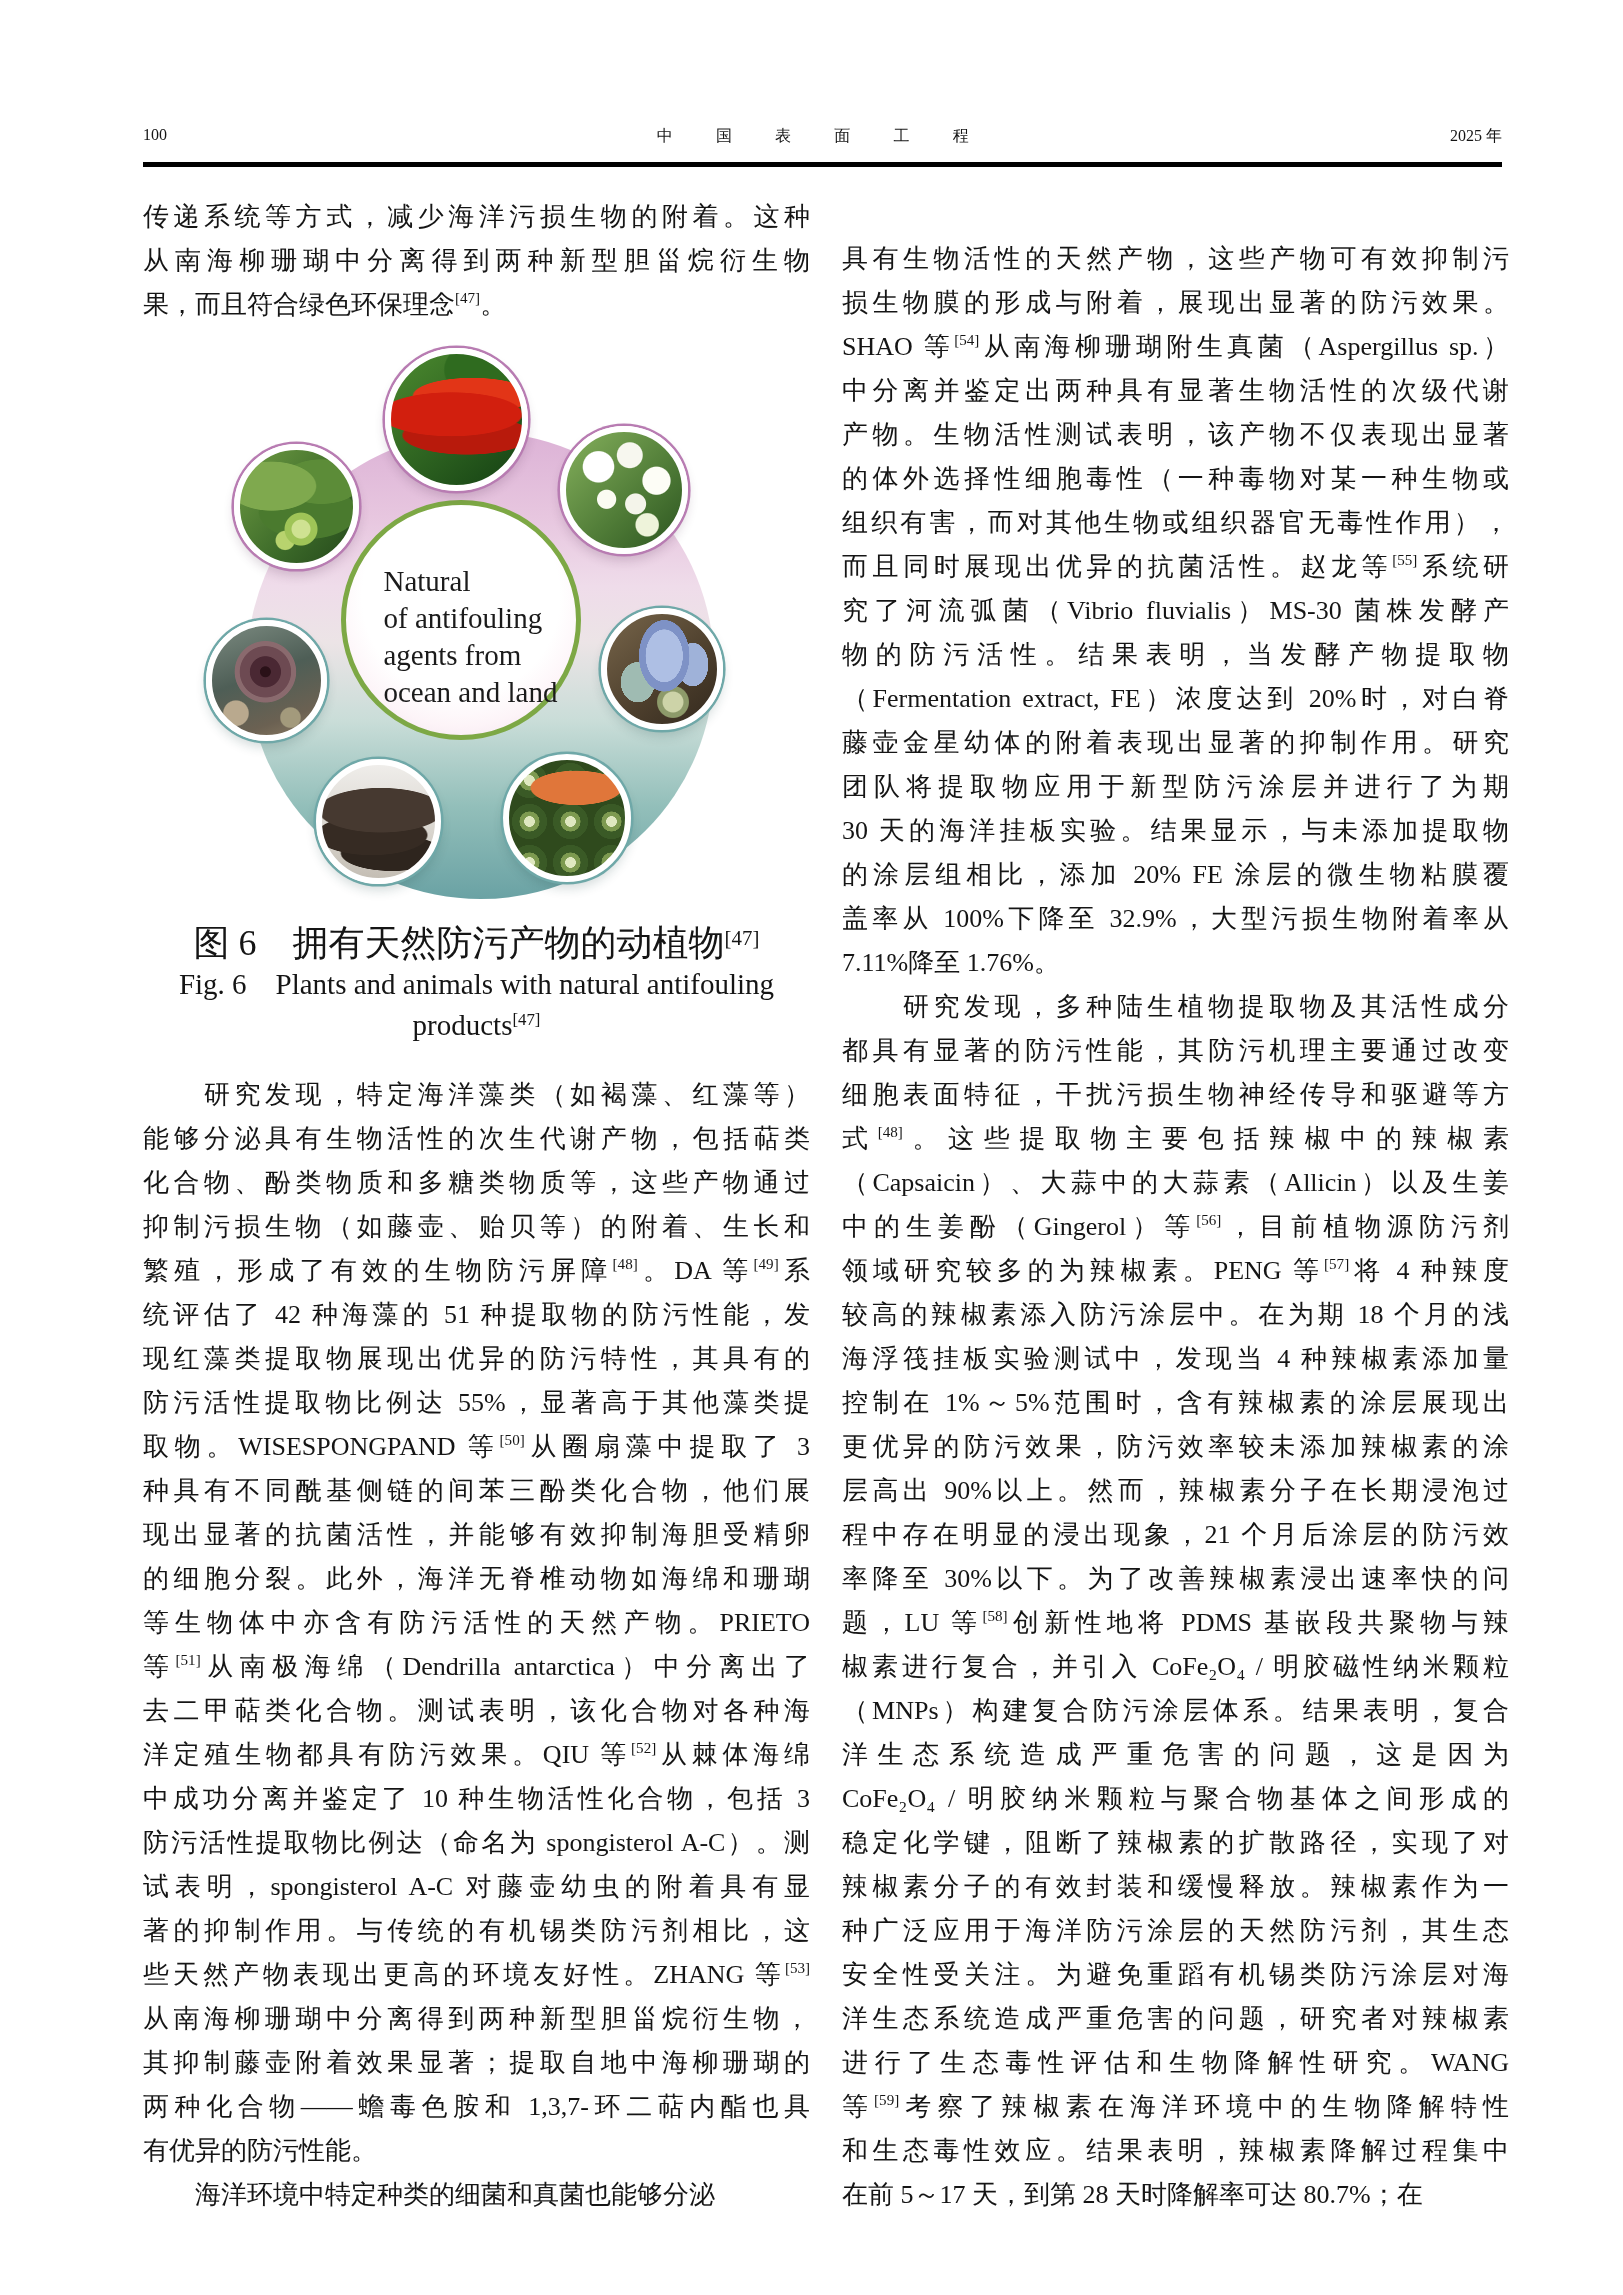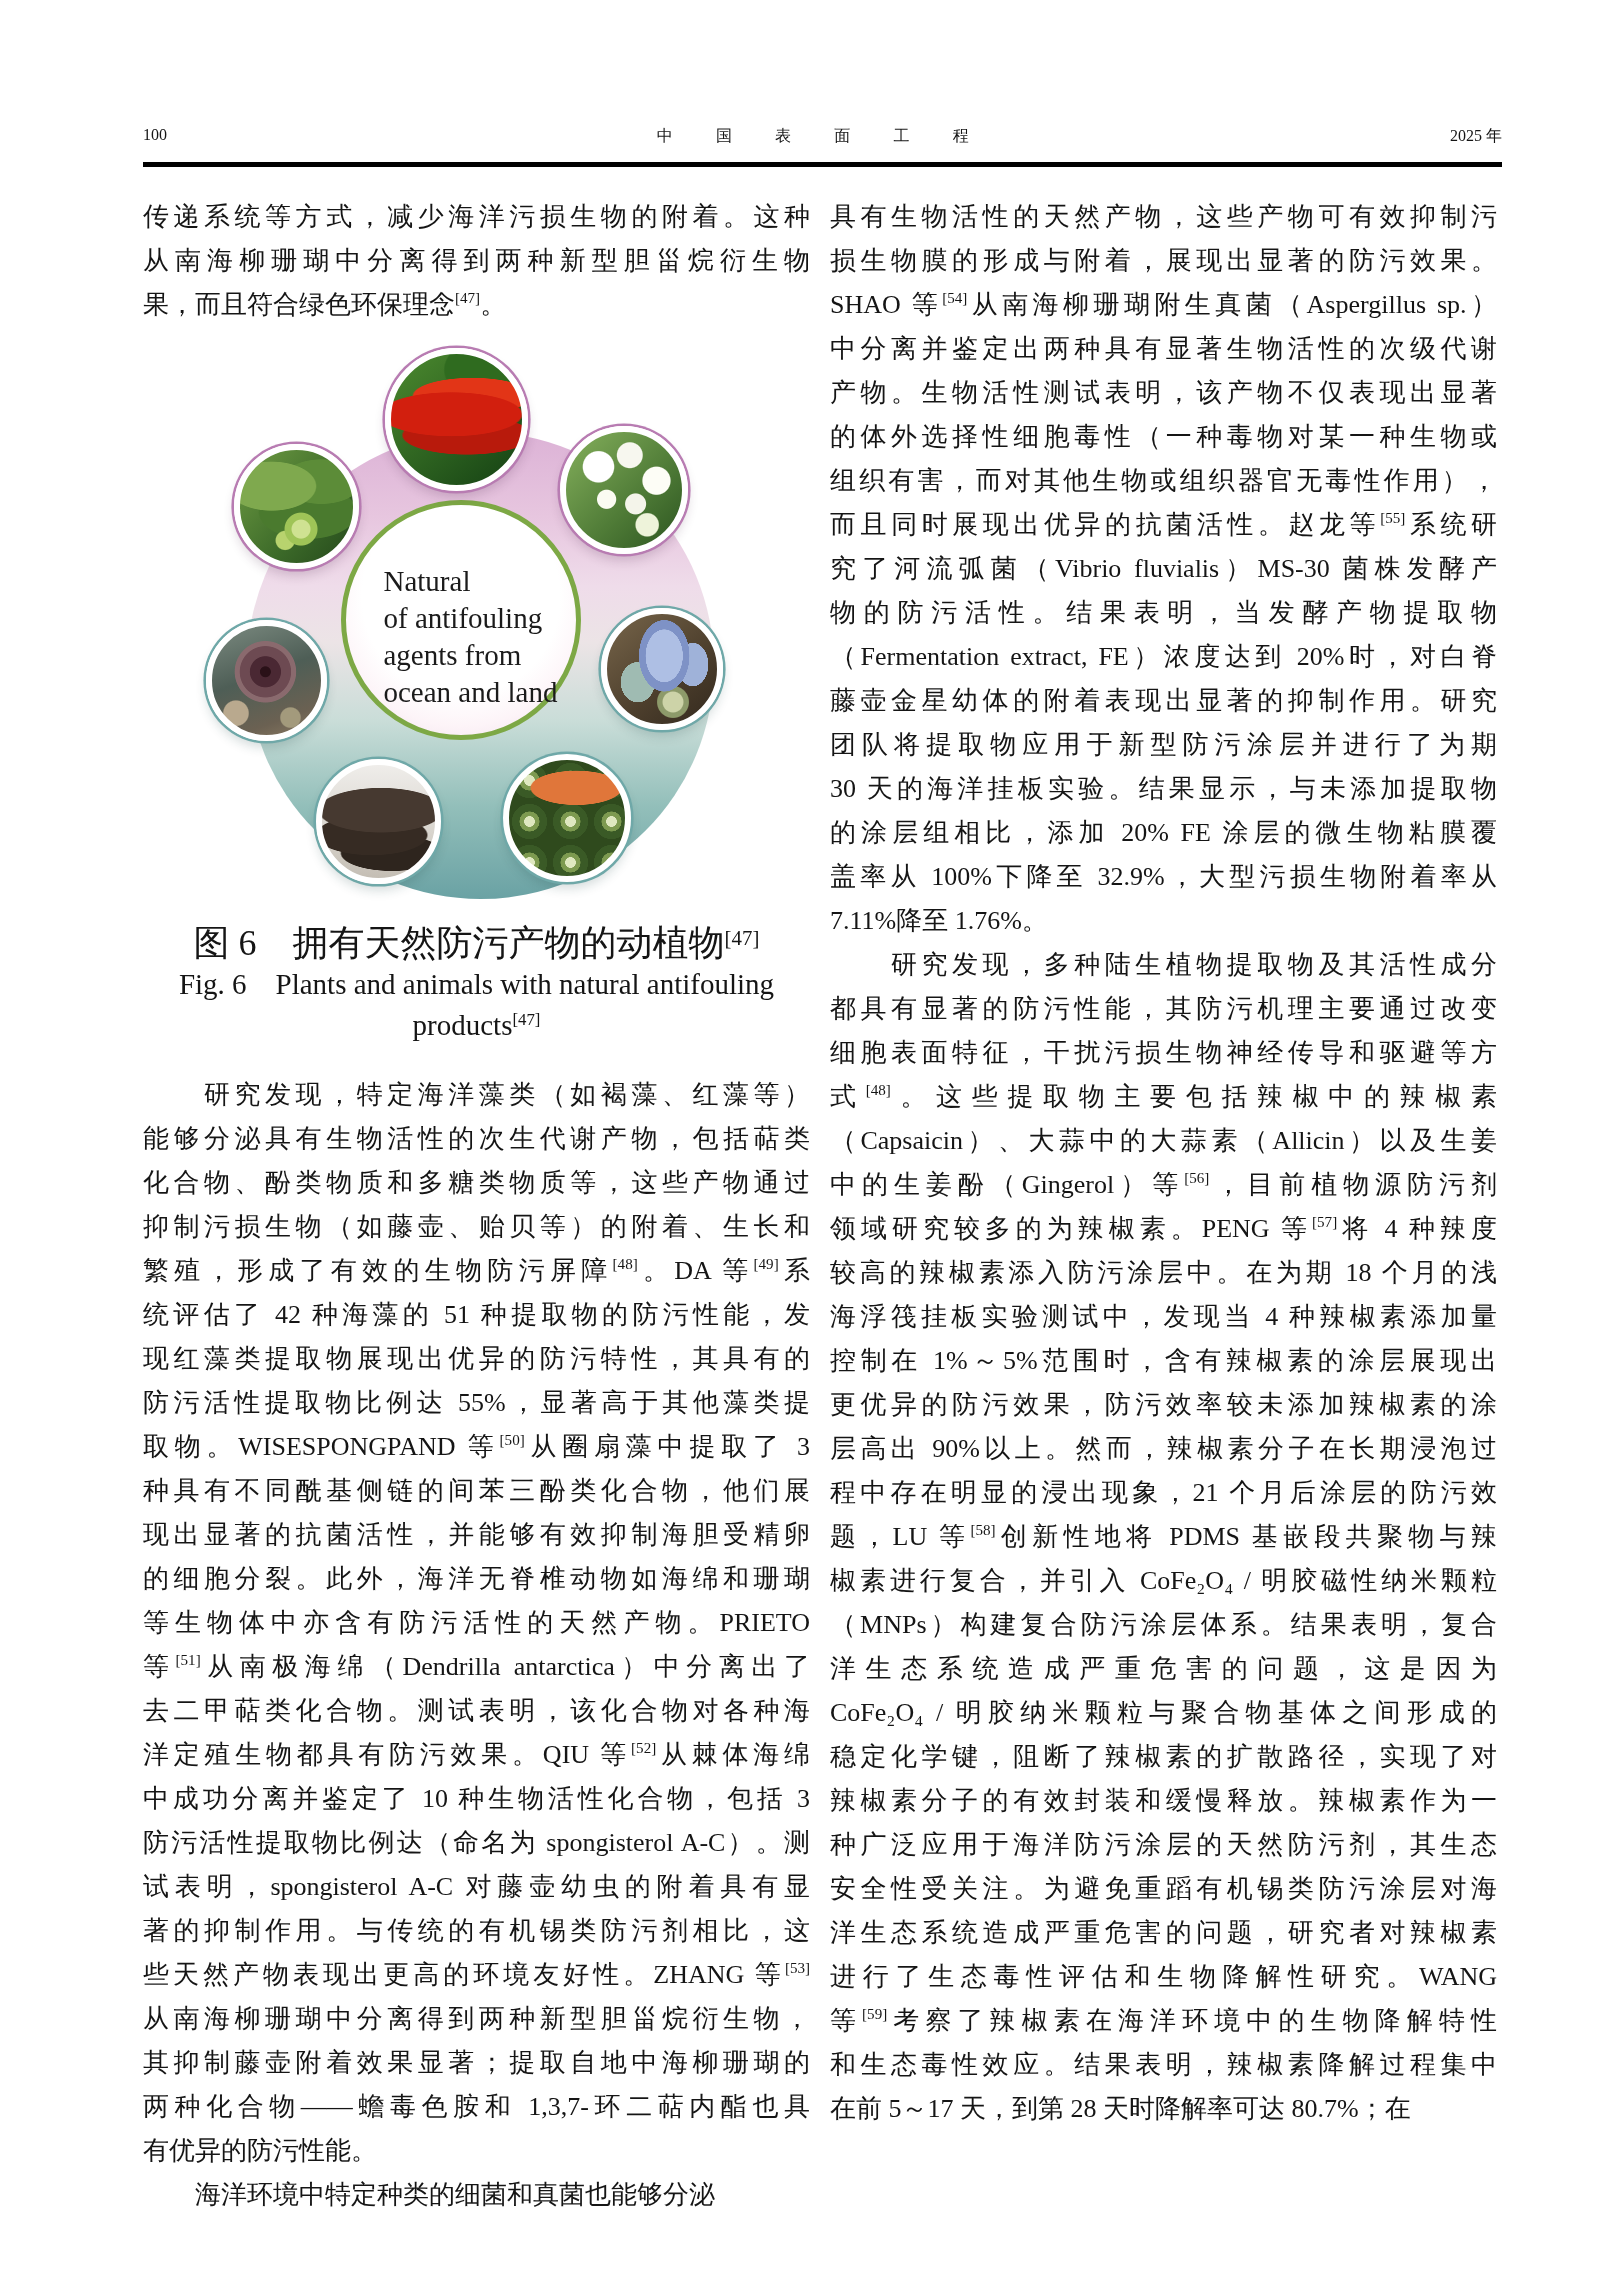--- a/index.html
+++ b/index.html
@@ -46,22 +46,23 @@
     top: 0;
   }
   .head-rule {
     height: 5.2px;
     background: #000000;
     margin-top: 5.2px;
   }
   
   .columns {
     display: flex;
-    gap: 20px;
+    gap: 32px;
     margin-top: 27.5px;
+    align-items: flex-end;
   }
   .col {
     width: 667px;
     flex: 0 0 667px;
   }
   .line {
     font-size: 26px;
     line-height: 44px;
     height: 44px;
     white-space: normal;
@@ -308,20 +309,21 @@
           <div class="line">式<sup>[48]</sup>。这些提取物主要包括辣椒中的辣椒素</div>
           <div class="line">（Capsaicin）、大蒜中的大蒜素（Allicin）以及生姜</div>
           <div class="line">中的生姜酚（Gingerol）等<sup>[56]</sup>，目前植物源防污剂</div>
           <div class="line">领域研究较多的为辣椒素。PENG 等<sup>[57]</sup>将 4 种辣度</div>
           <div class="line">较高的辣椒素添入防污涂层中。在为期 18 个月的浅</div>
           <div class="line">海浮筏挂板实验测试中，发现当 4 种辣椒素添加量</div>
           <div class="line">控制在 1%～5%范围时，含有辣椒素的涂层展现出</div>
           <div class="line">更优异的防污效果，防污效率较未添加辣椒素的涂</div>
           <div class="line">层高出 90%以上。然而，辣椒素分子在长期浸泡过</div>
           <div class="line">程中存在明显的浸出现象，21 个月后涂层的防污效</div>
+          <div class="line">率降至 30%以下。为了改善辣椒素浸出速率快的问</div>
           <div class="line">题，LU 等<sup>[58]</sup>创新性地将 PDMS 基嵌段共聚物与辣</div>
           <div class="line">椒素进行复合，并引入 CoFe₂O₄ / 明胶磁性纳米颗粒</div>
           <div class="line">（MNPs）构建复合防污涂层体系。结果表明，复合</div>
           <div class="line">洋生态系统造成严重危害的问题，这是因为</div>
           <div class="line">CoFe₂O₄ / 明胶纳米颗粒与聚合物基体之间形成的</div>
           <div class="line">稳定化学键，阻断了辣椒素的扩散路径，实现了对</div>
           <div class="line">辣椒素分子的有效封装和缓慢释放。辣椒素作为一</div>
           <div class="line">种广泛应用于海洋防污涂层的天然防污剂，其生态</div>
           <div class="line">安全性受关注。为避免重蹈有机锡类防污涂层对海</div>
           <div class="line">洋生态系统造成严重危害的问题，研究者对辣椒素</div>

